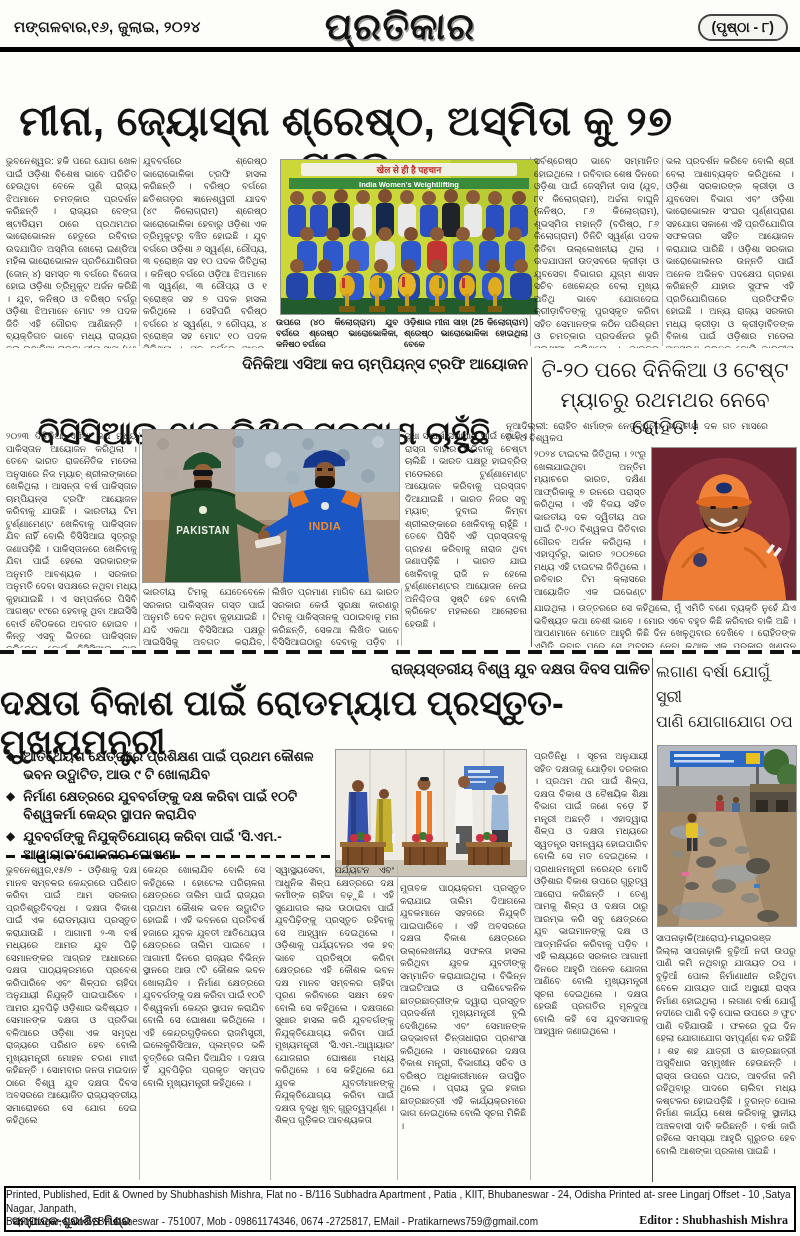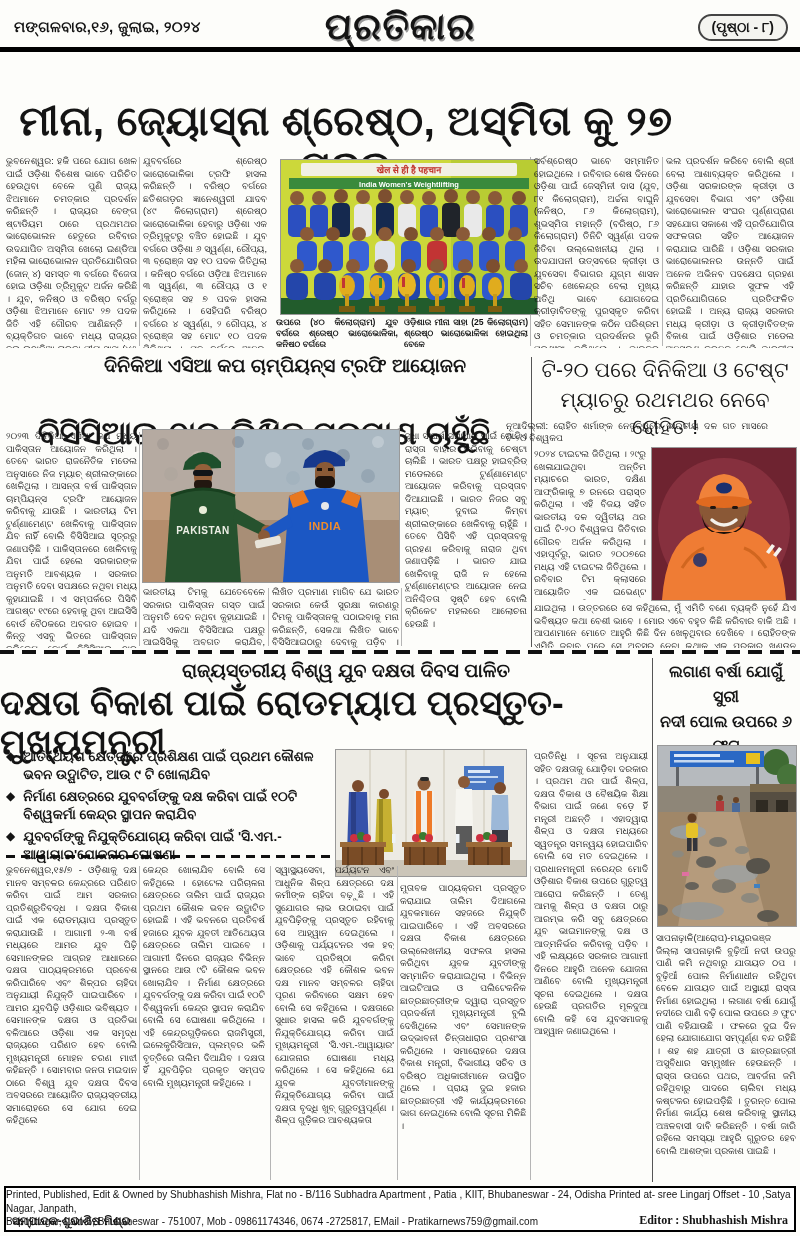--- a/index.html
+++ b/index.html
@@ -12,25 +12,25 @@
             transform:skewX(-4deg);text-shadow:1.5px 1.5px 0 #9a9a9a;}
   .pagebadge{font-size:14px;font-weight:bold;border:2px solid #444;border-radius:15px;
              padding:3px 12px;background:#f4f4f0;}
   .toprule{background:#000;}
   
   .banner{background:#2b2a9c;border:2px solid #b83028;box-shadow:inset 0 0 0 2px #ffffff;
           border-radius:20px;display:flex;align-items:center;justify-content:center;}
   .banner span{color:#fff;font-size:21px;font-weight:bold;letter-spacing:.5px;}
   
   .h1{font-size:41px;font-weight:900;text-align:center;line-height:1.1;letter-spacing:.5px;}
-  .kicker{font-size:19px;font-weight:bold;text-align:center;margin-left:21px;}
+  .kicker{font-size:15px;font-weight:bold;text-align:right;}
   .h2{font-size:32px;font-weight:900;text-align:center;line-height:1.05;margin-top:38px;}
   .h3{font-size:35px;font-weight:700;text-align:left;line-height:1.1;}
   .hr2{font-size:21px;font-weight:400;text-align:center;line-height:1.3;}
-  .hf{font-size:16px;font-weight:700;text-align:center;line-height:1.55;}
+  .hf{font-size:16px;font-weight:400;line-height:1.55;}
   
   .col{font-size:9.2px;line-height:1.36;text-align:justify;overflow:hidden;
        word-break:break-word;}
   .cap{font-size:8.6px;line-height:1.3;font-weight:bold;text-align:justify;overflow:hidden;}
   .intro{font-size:9.2px;line-height:1.35;text-align:justify;overflow:hidden;}
   
   .bullets{display:flex;flex-direction:column;gap:5px;}
   .bullet{display:flex;gap:8px;font-size:13.5px;font-weight:bold;line-height:1.3;}
   .bullet .dia{font-size:12px;line-height:1.4;flex:0 0 auto;}
   
@@ -177,21 +177,21 @@
             <rect x="-5" y="118" width="3" height="10" fill="#c23434"></rect>
           </g>
         <g transform="translate(214,0)">
             <ellipse cx="0" cy="127" rx="7" ry="10" fill="#e0ac1e"></ellipse>
             <rect x="-2" y="134" width="4" height="12" fill="#c79a18"></rect>
             <rect x="-7" y="146" width="14" height="6" fill="#7a5c10"></rect>
           </g>
       </g>
     </svg>
   </figure>
-  <div class="abs cap" style="left:276px;top:317px;width:122px;height:30px;">ଉପରେ (୪୦ କିଲୋଗ୍ରାମ) ଯୁବ ବର୍ଗରେ ଶ୍ରେଷ୍ଠ ଭାରୋଭୋଳିକା, କନିଷ୍ଠ ବର୍ଗରେ</div>
+  <div class="abs cap" style="left:276px;top:317px;width:122px;height:30px;font-family:Liberation Serif, serif;">ଉପରେ (୪୦ କିଲୋଗ୍ରାମ) ଯୁବ ବର୍ଗରେ ଶ୍ରେଷ୍ଠ ଭାରୋଭୋଳିକା, କନିଷ୍ଠ ବର୍ଗରେ</div>
   <div class="abs cap" style="left:404px;top:317px;width:124px;height:30px;">ଓଡ଼ିଶାର ମୀନା ସାହା (25 କିଲୋଗ୍ରାମ) ଶ୍ରେଷ୍ଠ ଭାରୋଭୋଳିକା ହୋଇଥିଲା ବେଳେ</div>
 
   <div class="abs col" style="left:534px;top:155px;width:125px;height:193px;">ସର୍ବଶ୍ରେଷ୍ଠ ଭାବେ ସମ୍ମାନିତ ହୋଇଥିଲେ । ରବିବାର ଶେଷ ଦିନରେ ଓଡ଼ିଶା ପାଇଁ ଜେସ୍ମିନୀ ଦାସ (ଯୁବ, ୮୧ କିଲୋଗ୍ରାମ), ଅର୍ଚ୍ଚନା ବାଘୁନି (କନିଷ୍ଠ, ୮୬ କିଲୋଗ୍ରାମ), ଶୁଭସ୍ମିତା ମହାନ୍ତି (ବରିଷ୍ଠ, ୮୬ କିଲୋଗ୍ରାମ) ତିନିଟି ସ୍ୱର୍ଣ୍ଣ ପଦକ ଜିତିବା ଉଲ୍ଲେଖନୀୟ ଥିଲା । ଉଦଯାପନୀ ଉତ୍ସବରେ କ୍ରୀଡ଼ା ଓ ଯୁବସେବା ବିଭାଗର ଯୁଗ୍ମ ଶାସନ ସଚିବ ଖେଳେନ୍ଦ୍ର ବେଲା ମୁଖ୍ୟ ଅତିଥି ଭାବେ ଯୋଗଦେଇ କ୍ରୀଡ଼ାବିତଙ୍କୁ ପୁରସ୍କୃତ କରିବା ସହିତ ସେମାନଙ୍କ କଠିନ ପରିଶ୍ରମ ଓ ଚମତ୍କାର ପ୍ରଦର୍ଶନର ଭୂରି ପ୍ରଶଂସା କରିଥିଲେ । ଭାରତର ଭାରୋଭୋଳିକାମାନେ ପ୍ରତ୍ୟେକ ବର୍ଷରେ ଚମତ୍କାର ପ୍ରଦର୍ଶନ କରି ଓଡ଼ିଶାକୁ ଗର୍ବିତ କରିଛନ୍ତି ଏବଂ ଭବିଷ୍ୟତରେ ଆହୁରି</div>
   <div class="abs col" style="left:666px;top:155px;width:128px;height:193px;">ଭଲ ପ୍ରଦର୍ଶନ କରିବେ ବୋଲି ଶ୍ରୀ ବେଲା ଆଶାବ୍ୟକ୍ତ କରିଥିଲେ । ଓଡ଼ିଶା ସରକାରଙ୍କ କ୍ରୀଡ଼ା ଓ ଯୁବସେବା ବିଭାଗ ଏବଂ ଓଡ଼ିଶା ଭାରୋଭୋଲନ ସଂଘର ପୂର୍ଣ୍ଣପ୍ରାଣ ସହଯୋଗ ସକାଶେ ଏହି ପ୍ରତିଯୋଗିତା ସଫଳତାର ସହିତ ଆୟୋଜନ କରାଯାଇ ପାରିଛି । ଓଡ଼ିଶା ସରକାର ଭାରୋଭୋଲନର ଉନ୍ନତି ପାଇଁ ଅନେକ ଅଭିନବ ପଦକ୍ଷେପ ଗ୍ରହଣ କରିଛନ୍ତି ଯାହାର ସୁଫଳ ଏହି ପ୍ରତିଯୋଗିତାରେ ପ୍ରତିଫଳିତ ହୋଇଛି । ଅନ୍ୟ ରାଜ୍ୟ ସରକାର ମଧ୍ୟ କ୍ରୀଡ଼ା ଓ କ୍ରୀଡ଼ାବିତଙ୍କ ବିକାଶ ପାଇଁ ଓଡ଼ିଶାର ମଡେଲ ଅନୁସରଣ କରନ୍ତୁ ବୋଲି ଭାରତୀୟ ଭାରୋଭୋଲନ ଫେଡେରେସନର ସାଧାରଣ ସମ୍ପାଦକ ଆନନ୍ଦ ଗୋସ୍ୱାମୀ ପ୍ରକାଶ କରିଛନ୍ତି ।</div>
 
   <div class="abs kicker" style="left:0;top:355px;width:528px;">ଦିନିକିଆ ଏସିଆ କପ ଚାମ୍ପିୟନ୍ସ ଟ୍ରଫି ଆୟୋଜନ</div>
   <div class="abs h2" style="left:0;top:379px;width:528px;">ବିସିସିଆଇ ଠାରୁ ଲିଖିତ ପ୍ରମାଣ ଚାହୁଁଛି ପାକିସ୍ତାନ</div>
   <div class="abs col" style="left:6px;top:430px;width:131px;height:218px;">୨୦୨୩ ଦିନିକିଆ ଏସିଆ କପ ମଧ୍ୟ ପାକିସ୍ତାନ ଆୟୋଜନ କରିଥିଲା । ତେବେ ଭାରତ ରାଜନୈତିକ ମଡେଲ ଅନୁସାରେ ନିଜ ମ୍ୟାଚ୍ ଶ୍ରୀଲଙ୍କାରେ ଖେଳିଥିଲା । ଆସନ୍ତା ବର୍ଷ ପାକିସ୍ତାନ ଚାମ୍ପିୟନ୍ସ ଟ୍ରଫି ଆୟୋଜନ କରିବାକୁ ଯାଉଛି । ଭାରତୀୟ ଟିମ ଟୁର୍ଣ୍ଣାମେଣ୍ଟ ଖେଳିବାକୁ ପାକିସ୍ତାନ ଯିବ ନାହିଁ ବୋଲି ବିସିସିଆଇ ସୂତ୍ରରୁ ଜଣାପଡ଼ିଛି । ପାକିସ୍ତାନରେ ଖେଳିବାକୁ ଯିବା ପାଇଁ ହେଲେ ସରକାରଙ୍କ ଅନୁମତି ଆବଶ୍ୟକ । ସରକାର ଅନୁମତି ଦେବା ସପକ୍ଷରେ ନଥିବା ମଧ୍ୟ କୁହାଯାଇଛି । ଏ ସମ୍ପର୍କରେ ପିସିବି ଆଗଷ୍ଟ ୧୯ରେ ହେବାକୁ ଥିବା ଆଇସିସି ବୋର୍ଡ ବୈଠକରେ ଅବଗତ ହୋଇବ । କିନ୍ତୁ ଏସବୁ ଭିତରେ ପାକିସ୍ତାନ କ୍ରିକେଟ ବୋର୍ଡ ବିସିସିଆଇ ଠାରୁ ଲିଖିତ ପ୍ରମାଣ ଚାହୁଁଥିବା ଜଣାପଡ଼ିଛି ।</div>
   <div class="abs vrule" style="left:139px;top:432px;height:214px;"></div>
 
@@ -370,21 +370,20 @@
   <div class="abs col" style="left:275px;top:864px;width:119px;height:318px;">ସ୍ୱାସ୍ଥ୍ୟସେବା, ପର୍ଯ୍ୟଟନ ଏବଂ ଆଧୁନିକ ଶିଳ୍ପ କ୍ଷେତ୍ରରେ ଦକ୍ଷ କର୍ମୀଙ୍କ ଚାହିଦା ବଢ଼ୁଛି । ଏହି ସୁଯୋଗର ଲାଭ ଉଠାଇବା ପାଇଁ ଯୁବପିଢ଼ିଙ୍କୁ ପ୍ରସ୍ତୁତ ରହିବାକୁ ସେ ଆହ୍ୱାନ ଦେଇଥିଲେ । ଓଡ଼ିଶାକୁ ପର୍ଯ୍ୟଟନର ଏକ ହବ୍ ଭାବେ ପ୍ରତିଷ୍ଠା କରିବା କ୍ଷେତ୍ରରେ ଏହି କୌଶଳ ଭବନ ଦକ୍ଷ ମାନବ ସମ୍ବଳର ଚାହିଦା ପୂରଣ କରିବାରେ ସକ୍ଷମ ହେବ ବୋଲି ସେ କହିଥିଲେ । ଦକ୍ଷତାରେ ସୁଧାର ହାସଲ କରି ଯୁବବର୍ଗଙ୍କୁ ନିଯୁକ୍ତିଯୋଗ୍ୟ କରିବା ପାଇଁ ମୁଖ୍ୟମନ୍ତ୍ରୀ 'ସି.ଏମ.-ଆୱାୟାର' ଯୋଜନାର ଘୋଷଣା ମଧ୍ୟ କରିଥିଲେ । ସେ କହିଥିଲେ ଯେ ଯୁବକ ଯୁବତୀମାନଙ୍କୁ ନିଯୁକ୍ତିଯୋଗ୍ୟ କରିବା ପାଇଁ ଦକ୍ଷତା ବୃଦ୍ଧି ଖୁବ୍ ଗୁରୁତ୍ୱପୂର୍ଣ୍ଣ । ଶିଳ୍ପ ଗୁଡ଼ିକର ଆବଶ୍ୟକତା</div>
   <div class="abs col" style="left:400px;top:882px;width:126px;height:300px;">ମୁତାବକ ପାଠ୍ୟକ୍ରମ ପ୍ରସ୍ତୁତ କରାଯାଇ ତାଲିମ ଦିଆଗଲେ ଯୁବକମାନେ ସହଜରେ ନିଯୁକ୍ତି ପାଇପାରିବେ । ଏହି ଅବସରରେ ଦକ୍ଷତା ବିକାଶ କ୍ଷେତ୍ରରେ ଉଲ୍ଲେଖନୀୟ ସଫଳତା ହାସଲ କରିଥିବା ଯୁବକ ଯୁବତୀଙ୍କୁ ସମ୍ମାନିତ କରାଯାଇଥିଲା । ବିଭିନ୍ନ ଆଇଟିଆଇ ଓ ପଲିଟେକନିକ ଛାତ୍ରଛାତ୍ରୀଙ୍କ ଦ୍ୱାରା ପ୍ରସ୍ତୁତ ପ୍ରଦର୍ଶନୀ ମୁଖ୍ୟମନ୍ତ୍ରୀ ବୁଲି ଦେଖିଥିଲେ ଏବଂ ସେମାନଙ୍କ ଉଦ୍ଭାବନୀ ଚିନ୍ତାଧାରାର ପ୍ରଶଂସା କରିଥିଲେ । ସମାରୋହରେ ଦକ୍ଷତା ବିକାଶ ମନ୍ତ୍ରୀ, ବିଭାଗୀୟ ସଚିବ ଓ ବରିଷ୍ଠ ଅଧିକାରୀମାନେ ଉପସ୍ଥିତ ଥିଲେ । ପ୍ରାୟ ଦୁଇ ହଜାର ଛାତ୍ରଛାତ୍ରୀ ଏହି କାର୍ଯ୍ୟକ୍ରମରେ ଭାଗ ନେଇଥିଲେ ବୋଲି ସୂଚନା ମିଳିଛି ।</div>
   <div class="abs vrule" style="left:139px;top:866px;height:314px;"></div>
   <div class="abs vrule" style="left:270px;top:866px;height:314px;"></div>
   <div class="abs vrule" style="left:397px;top:866px;height:314px;"></div>
   <div class="abs vrule" style="left:530px;top:866px;height:314px;"></div>
 
   <div class="abs vrule-dark" style="left:652px;top:658px;height:524px;"></div>
   <div class="abs hf" style="left:656px;top:660px;width:140px;">
     <div>ଲଗାଣ ବର୍ଷା ଯୋଗୁଁ ସୁରୀ</div>
-    <div>ନଦୀ ପୋଲ ଉପରେ ୬ ଫୁଟ୍</div>
     <div>ପାଣି ଯୋଗାଯୋଗ ଠପ</div>
   </div>
 
   <figure class="abs photo" style="left:658px;top:746px;">
     <svg width="138" height="180" viewBox="0 0 138 180" xmlns="http://www.w3.org/2000/svg">
       <rect width="138" height="180" fill="#b6babe"></rect>
       <circle cx="118" cy="16" r="13" fill="#3f6b33"></circle>
         <circle cx="131" cy="30" r="12" fill="#47743a"></circle>
       <rect x="18" y="10" width="3" height="32" fill="#5f6266"></rect>
         <rect x="98" y="10" width="3" height="32" fill="#5f6266"></rect>

